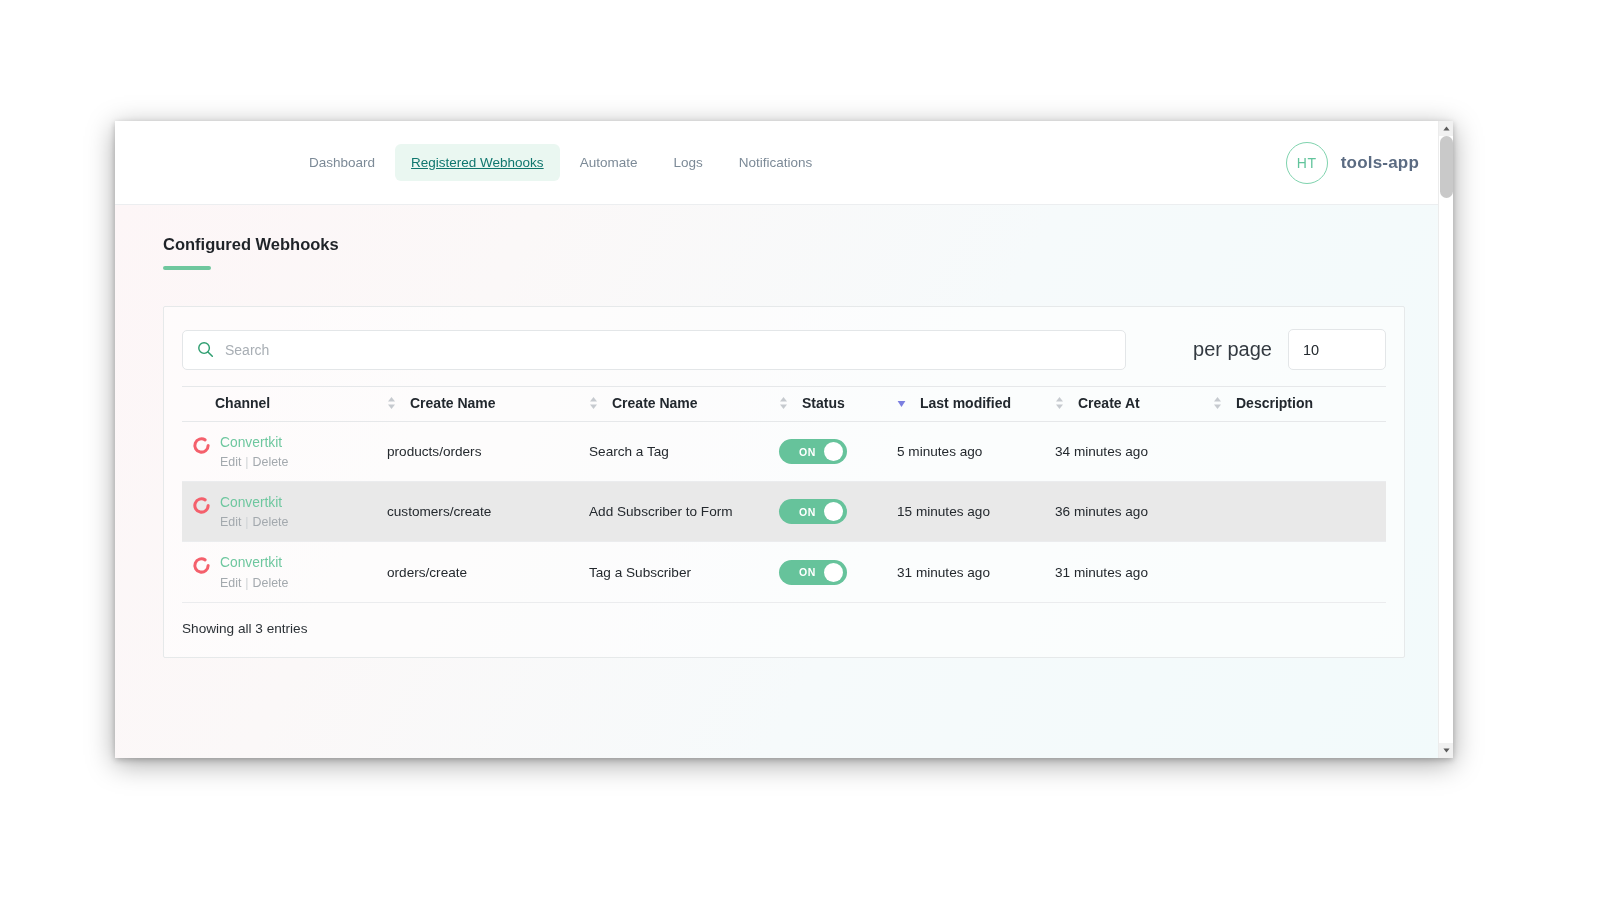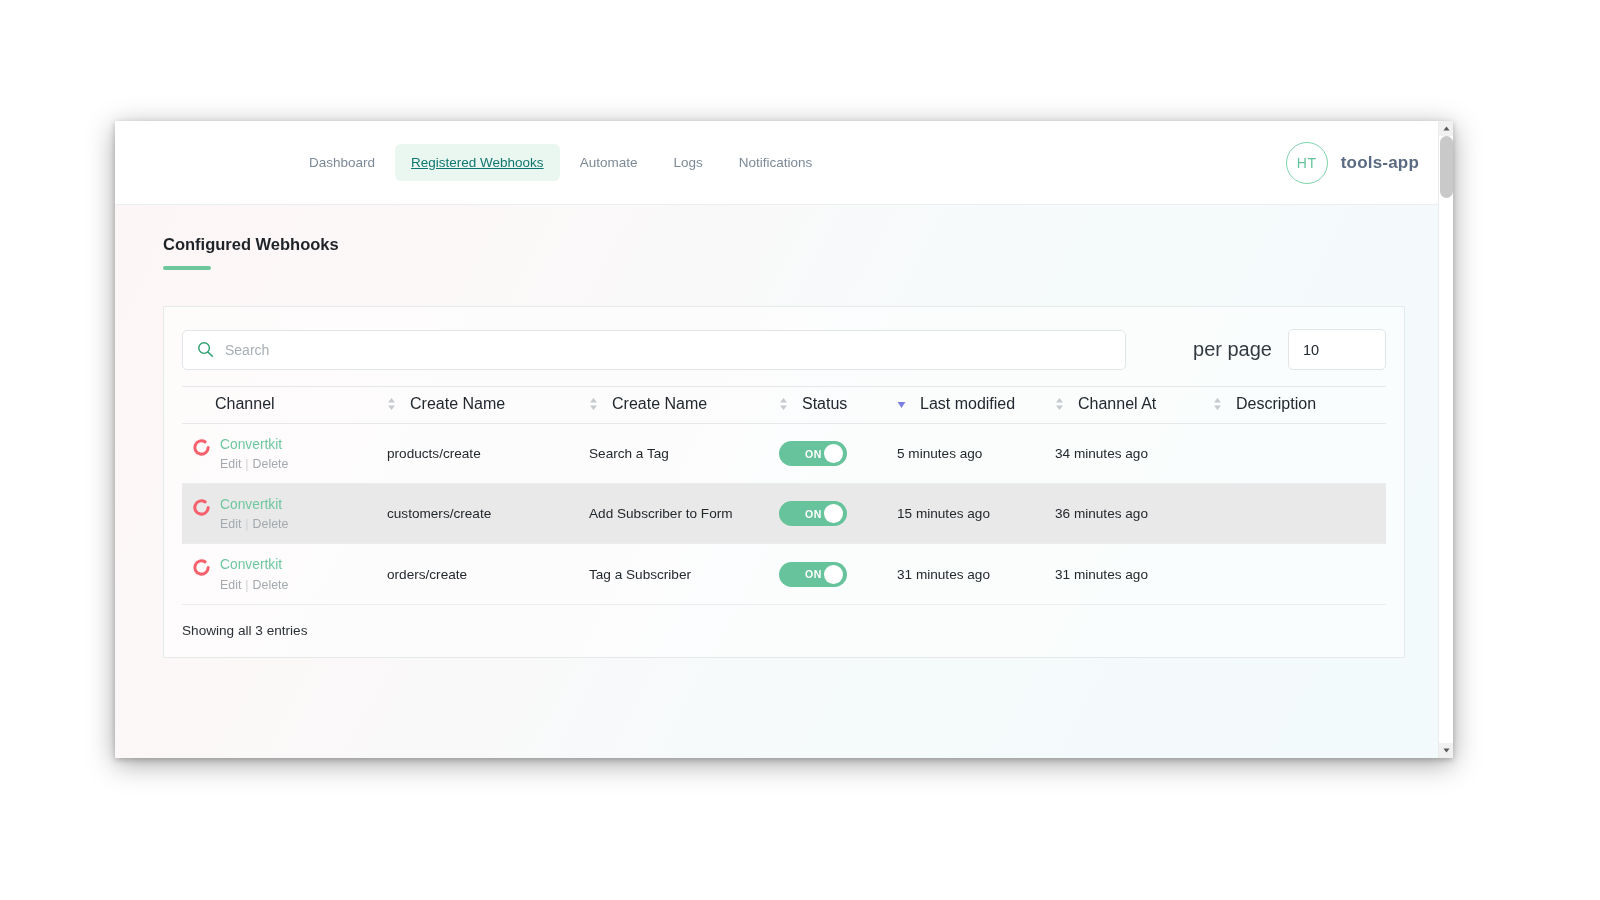--- a/index.html
+++ b/index.html
@@ -145,22 +145,22 @@
     border-radius: 5px;
     display: flex; align-items: center;
     padding: 0 14px;
     font-size: 14.5px;
     color: #23292e;
   }
 
   
   table.webhooks { width: 100%; border-collapse: collapse; margin-top: 16px; }
   table.webhooks thead th {
-    font-size: 16px;
-    font-weight: normal;
+    font-size: 14px;
+    font-weight: bold;
     color: #22282e;
     text-align: right;
     padding: 8px 0 10px 0;
     border-top: 1px solid #e6e8ea;
     border-bottom: 1px solid #e6e8ea;
     vertical-align: middle;
     white-space: nowrap;
   }
   .th-inner { display: flex; align-items: center; }
   .sort-ico { width: 9px; height: 14px; margin-right: 14px; flex: 0 0 auto; }
@@ -186,21 +186,21 @@
   .toggle {
     width: 68px; height: 25px;
     background: #66c39b;
     border-radius: 13px;
     display: flex; align-items: center; justify-content: space-between;
     padding: 0 4px 0 0;
     cursor: pointer;
   }
   .toggle-label {
     font-size: 10.5px; font-weight: bold; color: #ffffff;
-    letter-spacing: .6px; margin-left: 26px;
+    letter-spacing: .6px; margin-left: 20px;
   }
   .toggle-knob { width: 19px; height: 19px; border-radius: 50%; background: #ffffff; }
 
   .card-footer { padding: 18px 0 0 0; font-size: 13.6px; color: #2b3136; }
 
   
   #scrollbar {
     position: absolute; top: 0; right: 0;
     width: 15px; height: 637px;
     background: #ffffff;
@@ -316,21 +316,21 @@
                 </svg>
                 <span>Last modified</span>
               </div>
             </th>
             <th style="width:158px">
               <div class="th-inner">
                 <svg class="sort-ico" viewBox="0 0 9 14">
                   <polygon points="4.5,1 8,5.5 1,5.5" fill="#c6cacf"></polygon>
                   <polygon points="4.5,13 8,8.5 1,8.5" fill="#c6cacf"></polygon>
                 </svg>
-                <span>Channel At</span>
+                <span>Create At</span>
               </div>
             </th>
             <th>
               <div class="th-inner">
                 <svg class="sort-ico" viewBox="0 0 9 14">
                   <polygon points="4.5,1 8,5.5 1,5.5" fill="#c6cacf"></polygon>
                   <polygon points="4.5,13 8,8.5 1,8.5" fill="#c6cacf"></polygon>
                 </svg>
                 <span>Description</span>
               </div>
@@ -349,21 +349,21 @@
                   </svg>
                 </span>
                 <div>
                   <div class="channel-name">Convertkit</div>
                   <div class="row-actions">
                     <a>Edit</a><span class="sep">|</span><a>Delete</a>
                   </div>
                 </div>
               </div>
             </td>
-            <td>products/create</td>
+            <td>products/orders</td>
             <td>Search a Tag</td>
             <td>
               <div class="toggle">
                 <span class="toggle-label">ON</span>
                 <span class="toggle-knob"></span>
               </div>
             </td>
             <td>5 minutes ago</td>
             <td>34 minutes ago</td>
             <td></td>

